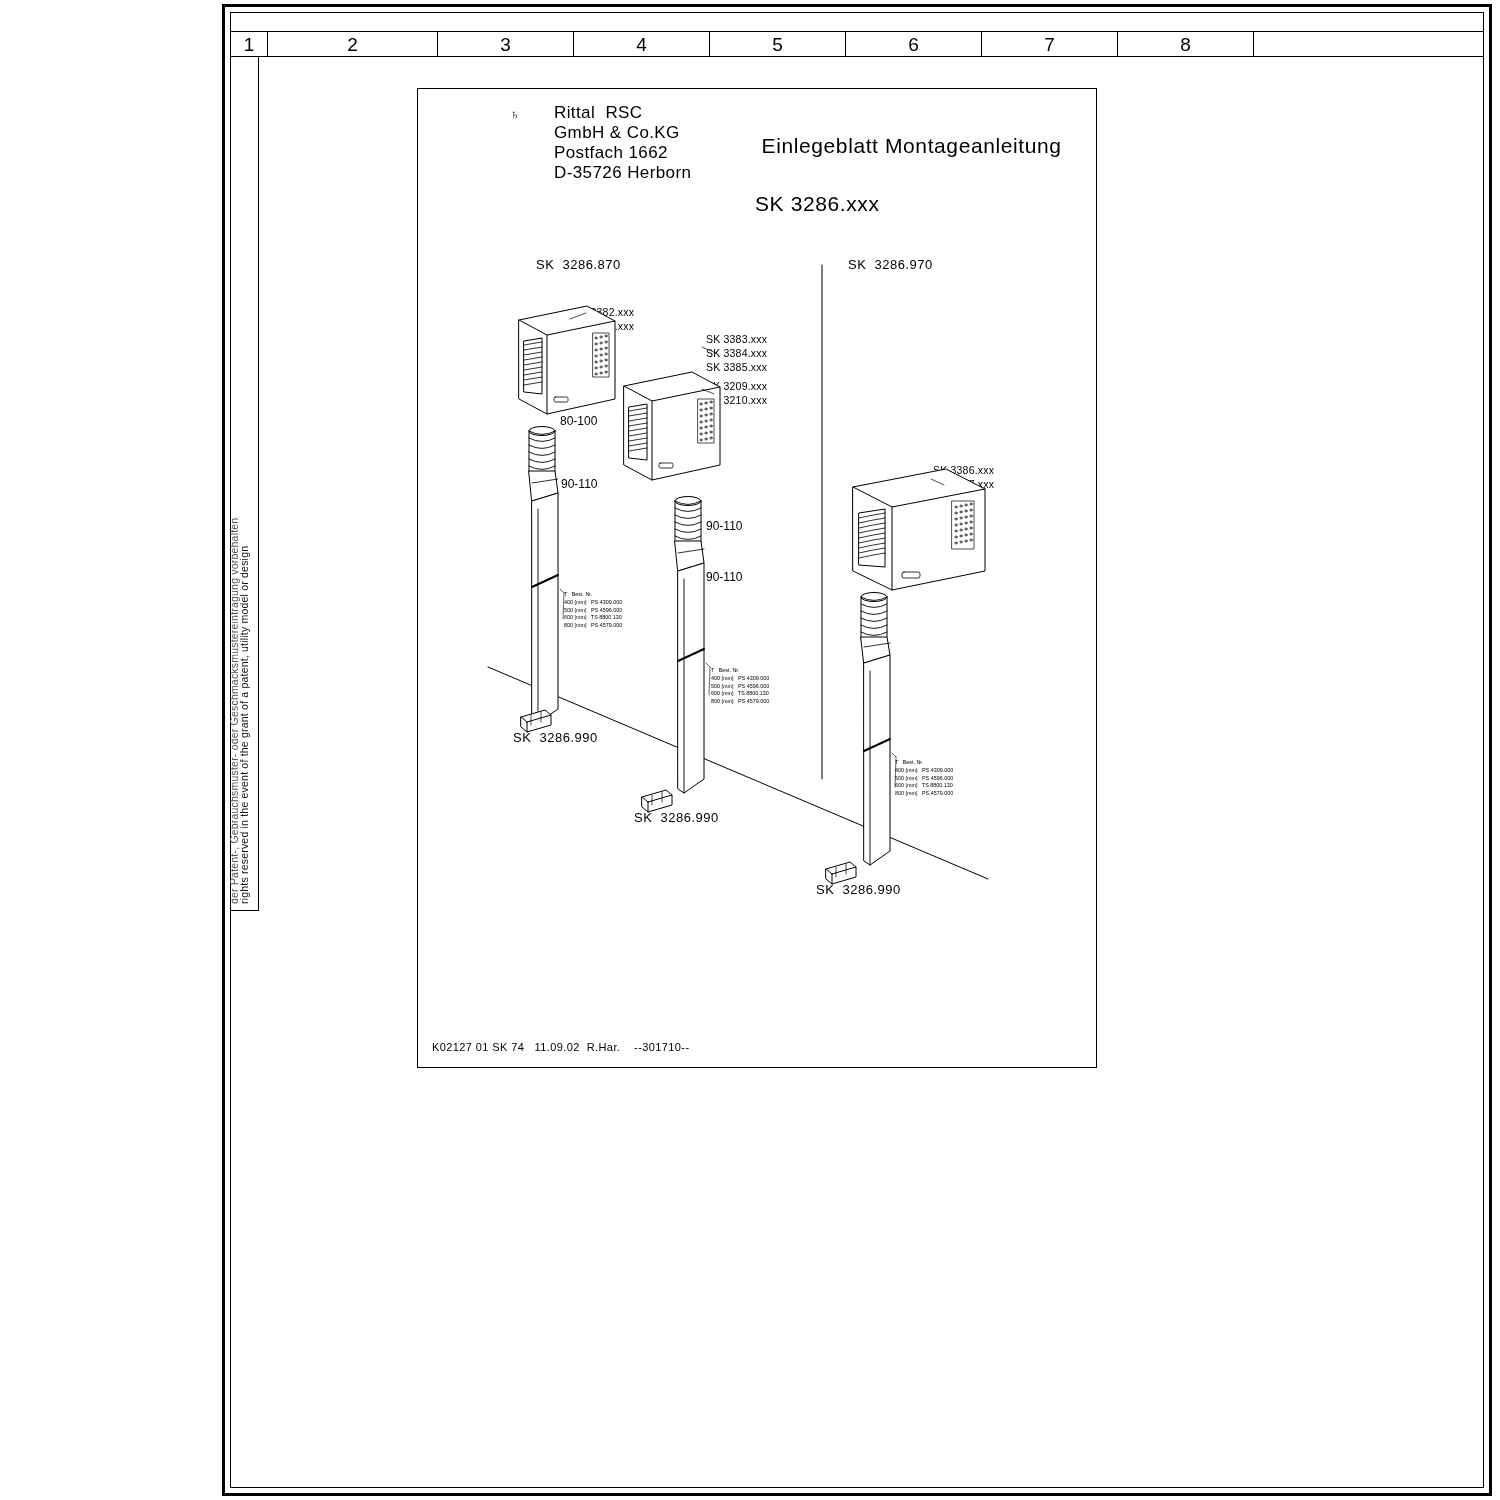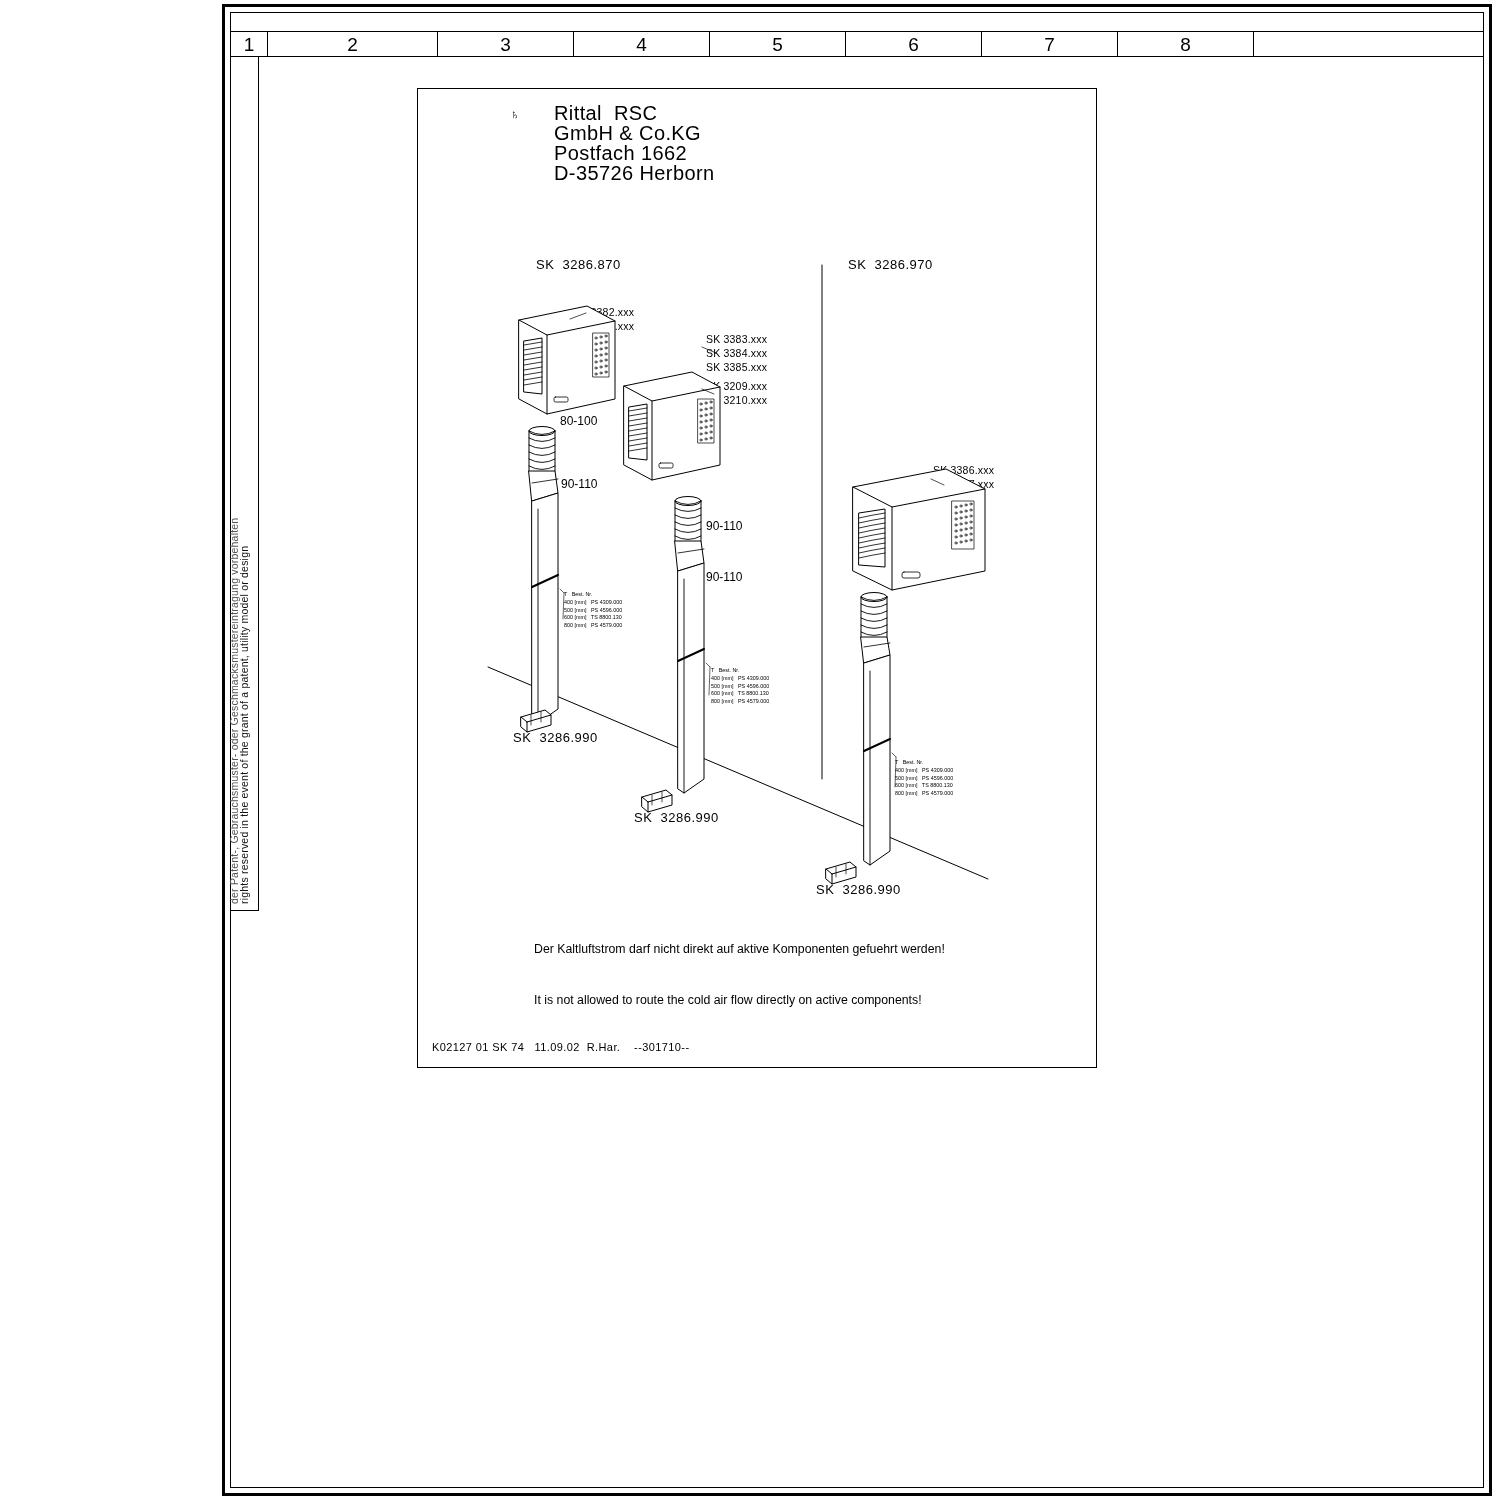--- a/index.html
+++ b/index.html
@@ -18,21 +18,21 @@
 
   
   .legal-strip{position:absolute;left:231px;top:57px;width:28px;height:854px;border-right:1px solid #000;border-bottom:1px solid #000;box-sizing:border-box;}
   .legal-strip .vtext{position:absolute;white-space:nowrap;transform-origin:left bottom;font-size:10.5px;letter-spacing:.2px;color:#111;}
   .legal-strip .vline1{left:19px;bottom:6px;transform:rotate(-90deg);}
   .legal-strip .vline2{left:9px;bottom:6px;transform:rotate(-90deg);color:#555;}
 
   
   .page{position:absolute;left:417px;top:88px;width:680px;height:980px;border:1px solid #000;background:#fff;box-sizing:border-box;}
 
-  .hdr-addr{position:absolute;left:136px;top:14px;font-size:20px;line-height:20px;letter-spacing:.4px;white-space:pre;}
+  .hdr-addr{position:absolute;left:136px;top:14px;font-size:17px;line-height:20px;letter-spacing:.4px;white-space:pre;}
   .hdr-logo{position:absolute;left:92px;top:18px;font-size:13px;}
   .hdr-title{position:absolute;left:305px;top:13px;font-size:21px;line-height:29px;letter-spacing:.6px;text-align:left;white-space:pre;}
   .hdr-title .t2{display:block;margin-left:32px;}
 
   .lbl{position:absolute;font-size:13px;letter-spacing:.5px;white-space:pre;}
   .lbl-sm{position:absolute;font-size:10.5px;line-height:14px;letter-spacing:.2px;white-space:pre;}
   .lbl-xs{position:absolute;font-size:9.5px;line-height:12px;white-space:pre;}
   .lbl-tiny{position:absolute;font-size:5.4px;line-height:7.6px;white-space:pre;font-family:"Liberation Sans",sans-serif;}
 
   .note{position:absolute;left:116px;top:818px;font-size:12.3px;line-height:17px;white-space:pre;}
@@ -81,20 +81,24 @@
     <div class="vtext vline2">der Patent-, Gebrauchsmuster- oder Geschmacksmustereintragung vorbehalten</div>
   </div>
 
   <div class="page">
 
     <div class="hdr-logo">♄</div>
     <div class="hdr-addr">Rittal  RSC
 GmbH &amp; Co.KG
 Postfach 1662
 D-35726 Herborn</div>
+    <div class="hdr-title">
+      <span>Einlegeblatt Montageanleitung</span>
+      <span class="t2">SK 3286.xxx</span>
+    </div>
 
     <div class="lbl" style="left:118px;top:168px;">SK  3286.870</div>
     <div class="lbl" style="left:430px;top:168px;">SK  3286.970</div>
 
     <div class="lbl-sm" style="left:155px;top:216px;">SK 3382.xxx
 SK 3359.xxx</div>
     <div class="lbl-sm" style="left:288px;top:243px;text-align:right;">SK 3383.xxx
 SK 3384.xxx
 SK 3385.xxx</div>
     <div class="lbl-sm" style="left:288px;top:290px;">SK 3209.xxx
@@ -122,24 +126,20 @@
     <div class="lbl-tiny" style="left:293px;top:593.5px;">500 [mm]   PS 4596.000</div>
     <div class="lbl-tiny" style="left:293px;top:601px;">600 [mm]   TS 8800.130</div>
     <div class="lbl-tiny" style="left:293px;top:608.5px;">800 [mm]   PS 4579.000</div>
 
     <div class="lbl-tiny" style="left:477px;top:670px;">T   Best. Nr.</div>
     <div class="lbl-tiny" style="left:477px;top:678px;">400 [mm]   PS 4309.000</div>
     <div class="lbl-tiny" style="left:477px;top:685.5px;">500 [mm]   PS 4596.000</div>
     <div class="lbl-tiny" style="left:477px;top:693px;">600 [mm]   TS 8800.130</div>
     <div class="lbl-tiny" style="left:477px;top:700.5px;">800 [mm]   PS 4579.000</div>
 
-    <div class="note">
-      <div>Der Kaltluftstrom darf nicht direkt auf aktive Komponenten gefuehrt werden!</div>
-      <div>It is not allowed to route the cold air flow directly on active components!</div>
-    </div>
 
     <div class="footer">K02127 01 SK 74   11.09.02  R.Har.    --301710--</div>
 
     <svg class="art" viewBox="0 0 680 980">
       <g fill="none" stroke="#000" stroke-width="1" stroke-linejoin="round" stroke-linecap="round">
 
         <line x1="404" y1="176" x2="404" y2="690"></line>
 
         <line x1="70" y1="578" x2="570" y2="790"></line>
 

